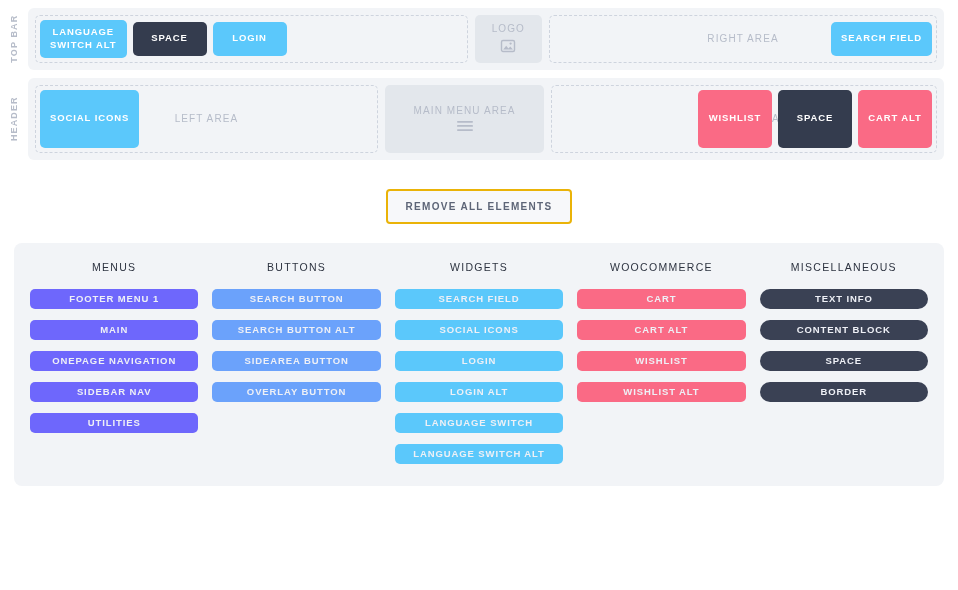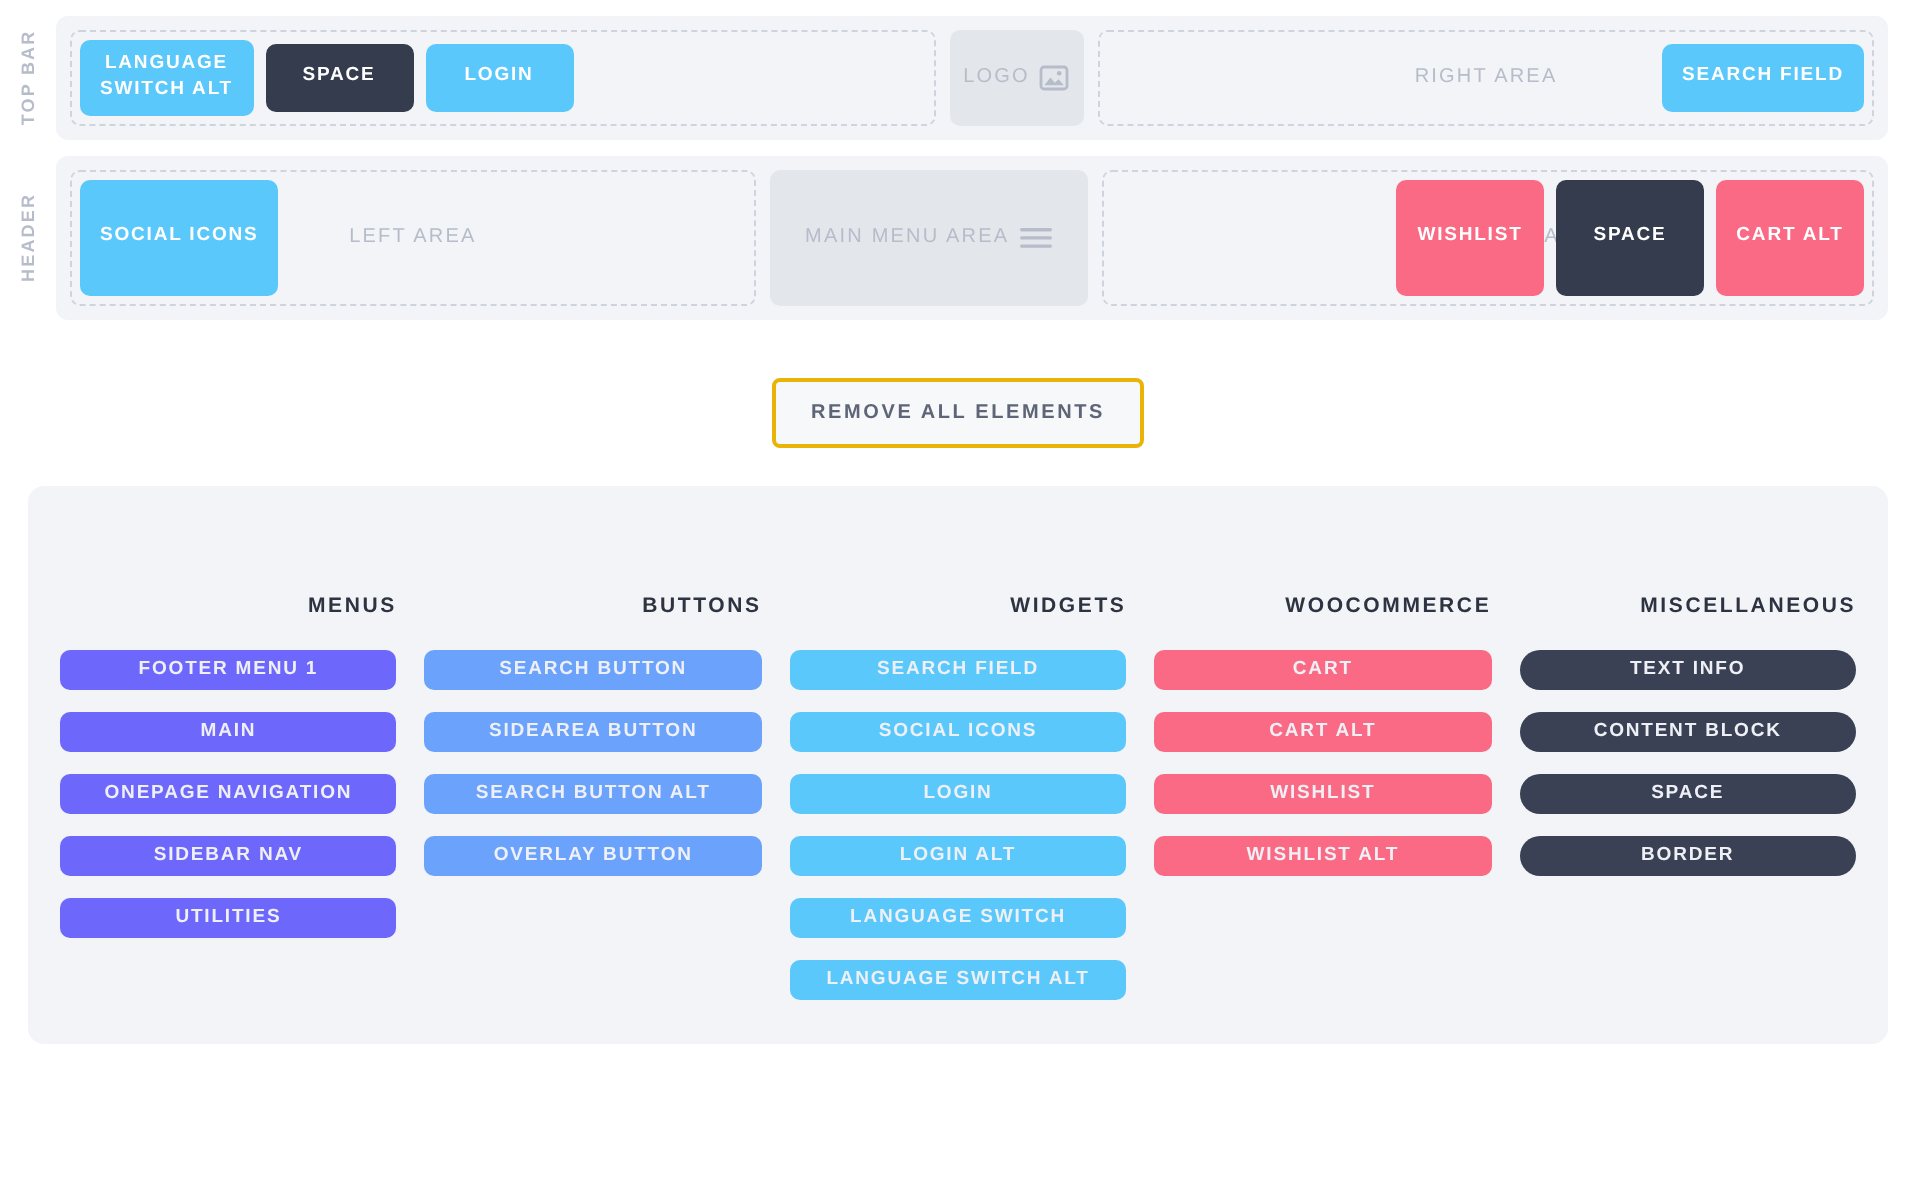--- a/index.html
+++ b/index.html
@@ -73,21 +73,21 @@
 
   .zone-left   { flex: 1 1 auto; justify-content: flex-start; }
   .zone-right  { flex: 1 1 auto; justify-content: flex-end; }
 
   
   .placeholder-block {
     background: #e3e7ec;
     border-radius: 5px;
     border: none;
     display: flex;
-    flex-direction: row;
+    flex-direction: column;
     align-items: center;
     justify-content: center;
     gap: 4px;
     color: #b6bcc9;
     font-size: 10px;
     letter-spacing: 1.1px;
     text-transform: uppercase;
   }
   .ph-logo { width: 82px; min-height: 44px; }
   .ph-menu { width: 168px; min-height: 58px; }
@@ -149,28 +149,27 @@
   }
 
   .palette-col {
     flex: 1;
     display: flex;
     flex-direction: column;
     gap: 11px;
   }
 
   .col-title {
-    text-align: right;
+    text-align: center;
     font-size: 10.5px;
-    font-weight: bold;
+    font-weight: normal;
     letter-spacing: 1.3px;
     color: #2d3340;
     text-transform: uppercase;
     margin-bottom: 5px;
-    margin-top: 36px;
   }
 
   .pal-item {
     border-radius: 5px;
     height: 20px;
     display: flex;
     align-items: center;
     justify-content: center;
     color: #eef0f6;
     font-size: 9.5px;
@@ -266,22 +265,22 @@
     <div class="pal-item pal-purple">FOOTER MENU 1</div>
     <div class="pal-item pal-purple">MAIN</div>
     <div class="pal-item pal-purple">ONEPAGE NAVIGATION</div>
     <div class="pal-item pal-purple">SIDEBAR NAV</div>
     <div class="pal-item pal-purple">UTILITIES</div>
   </div>
 
   <div class="palette-col">
     <div class="col-title">BUTTONS</div>
     <div class="pal-item pal-blue">SEARCH BUTTON</div>
+    <div class="pal-item pal-blue">SEARCH BUTTON ALT</div>
     <div class="pal-item pal-blue">SIDEAREA BUTTON</div>
-    <div class="pal-item pal-blue">SEARCH BUTTON ALT</div>
     <div class="pal-item pal-blue">OVERLAY BUTTON</div>
   </div>
 
   <div class="palette-col">
     <div class="col-title">WIDGETS</div>
     <div class="pal-item pal-sky">SEARCH FIELD</div>
     <div class="pal-item pal-sky">SOCIAL ICONS</div>
     <div class="pal-item pal-sky">LOGIN</div>
     <div class="pal-item pal-sky">LOGIN ALT</div>
     <div class="pal-item pal-sky">LANGUAGE SWITCH</div>

